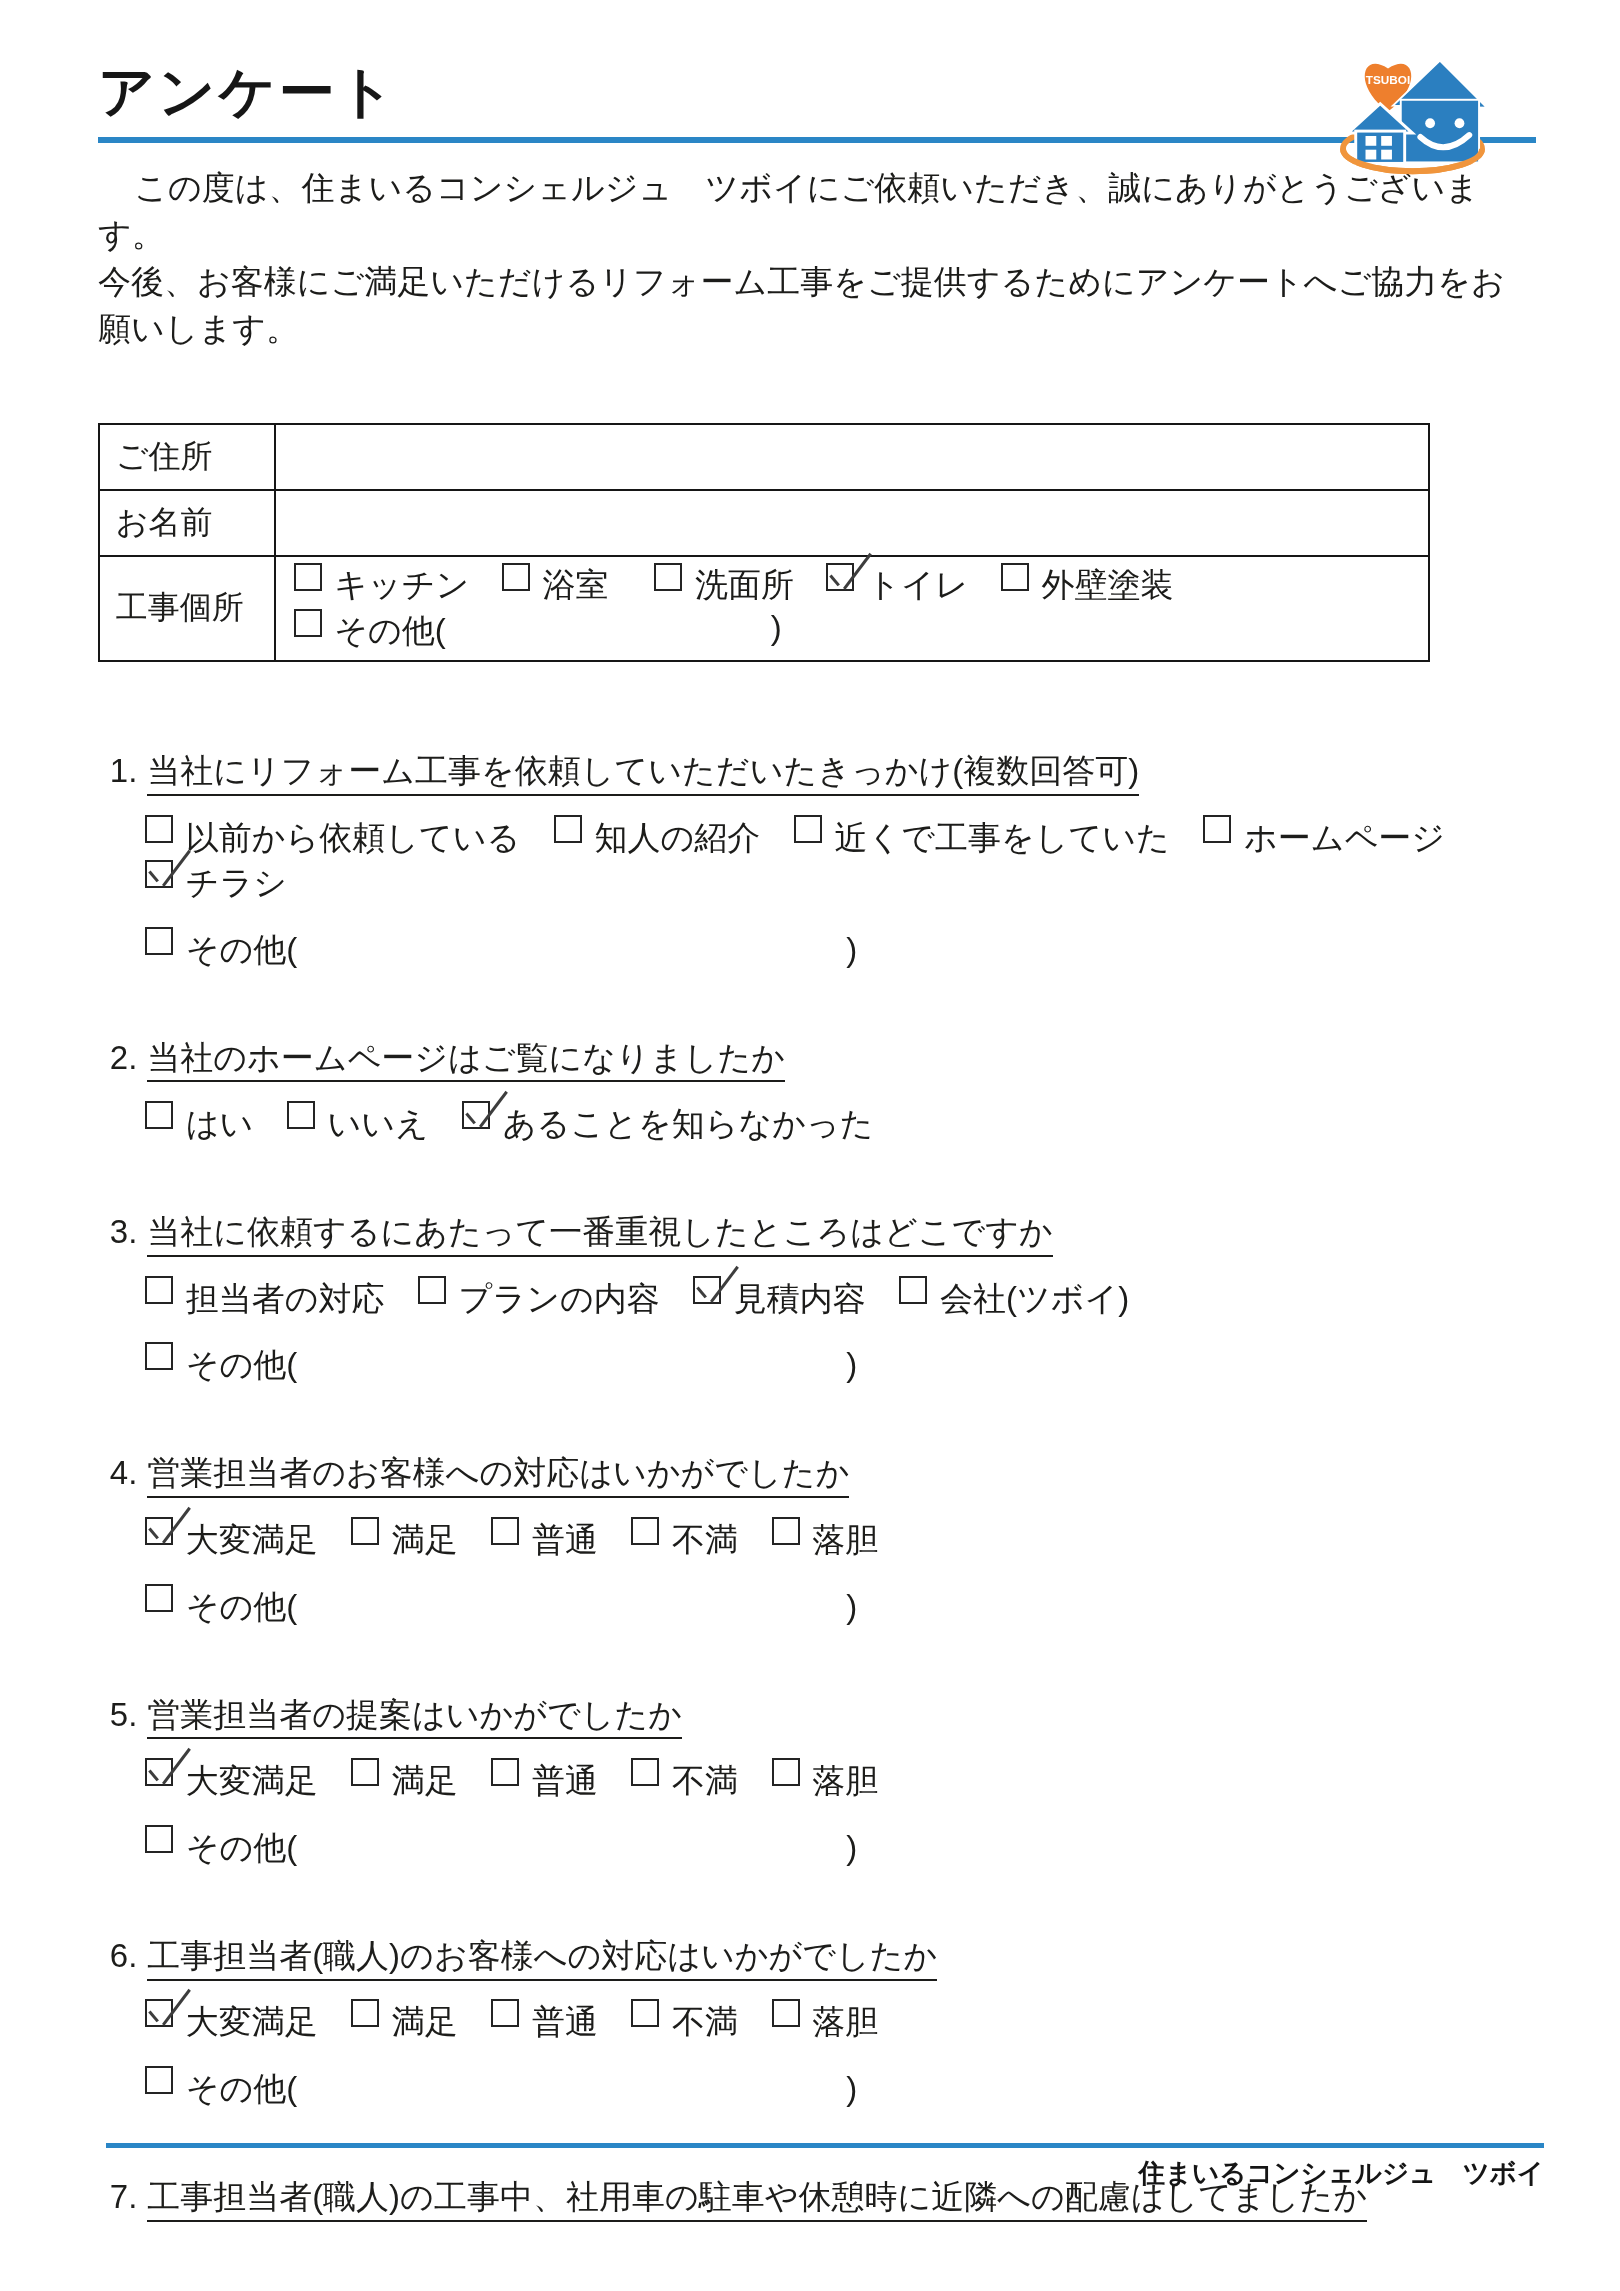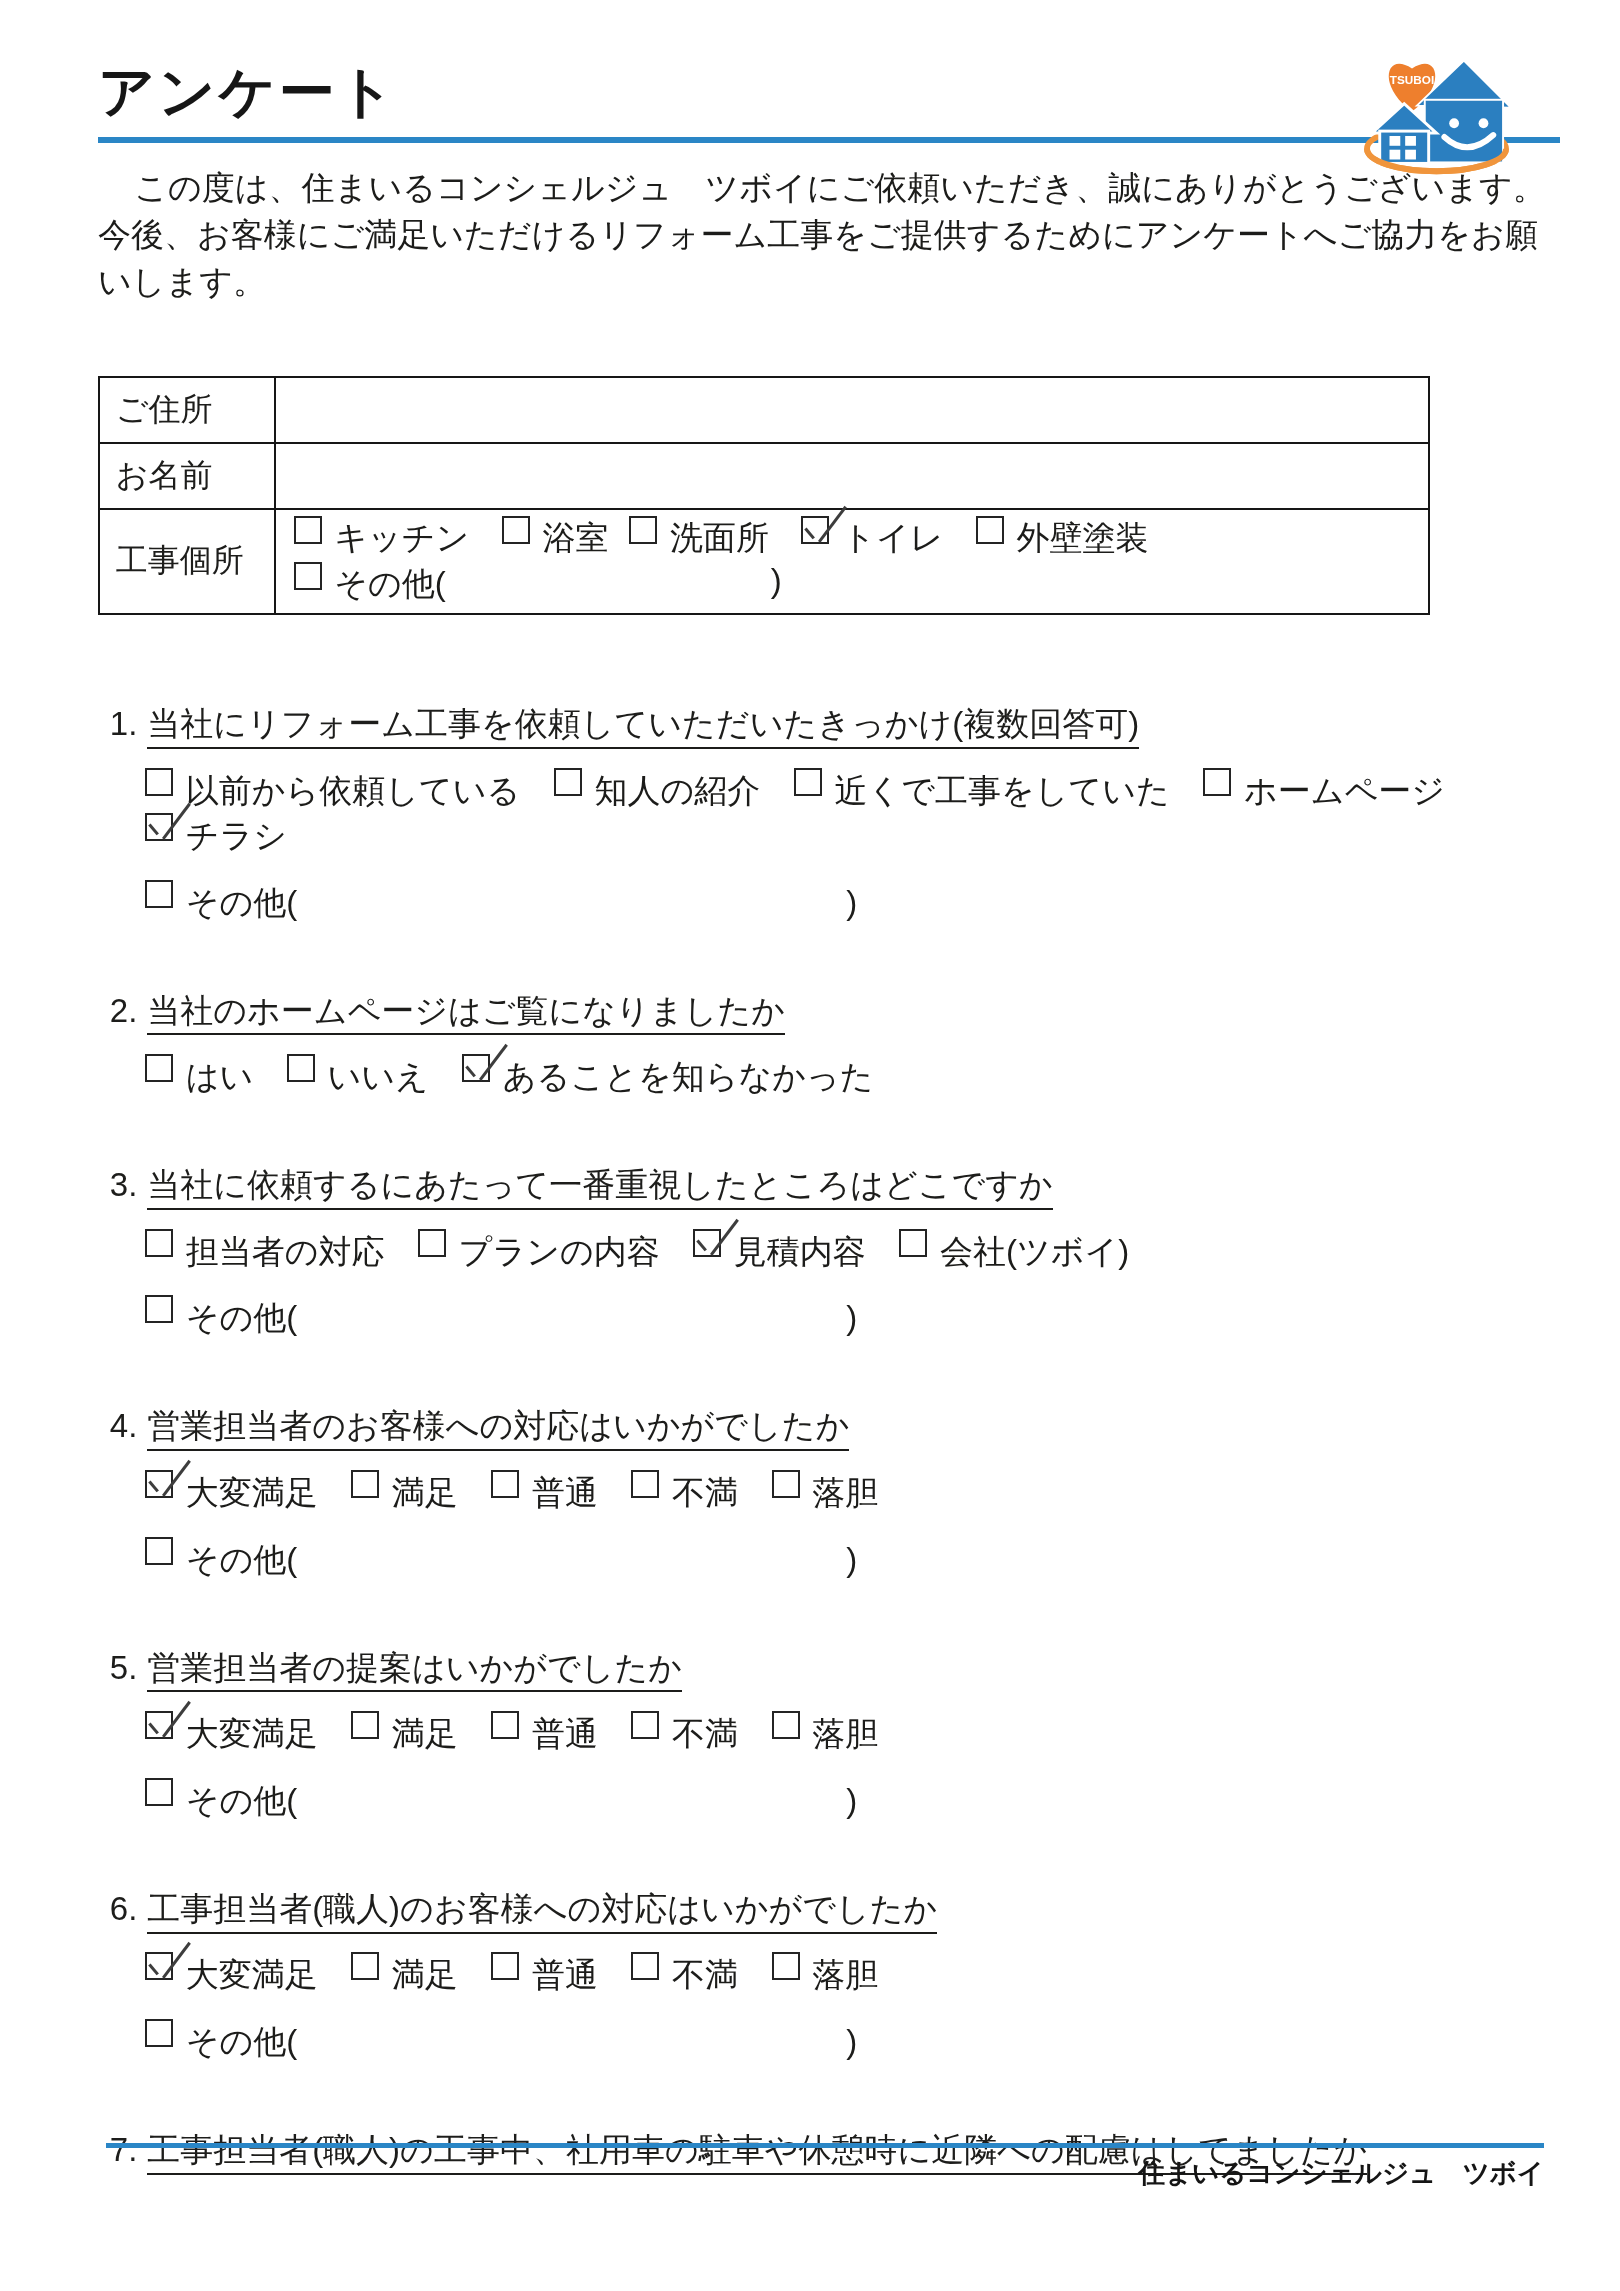--- a/index.html
+++ b/index.html
@@ -1,18 +1,18 @@
 <!DOCTYPE html>
 <html lang="ja"><head>
 <meta charset="utf-8">
 <style>
   * { margin:0; padding:0; box-sizing:border-box; }
   html,body { width:1620px; height:2292px; background:#ffffff; }
   body { font-family:"Liberation Sans","DejaVu Sans",sans-serif; color:#1d1d1b; position:relative; }
-  .page { position:relative; width:1620px; height:2292px; background:#fff; padding:55px 60px 0 98px; overflow:hidden; }
+  .page { position:relative; width:1620px; height:2292px; background:#fff; padding:55px 84px 0 98px; overflow:hidden; }
 
   
   .header { position:relative; }
   .page-title { font-size:56px; font-weight:bold; letter-spacing:2.9px; color:#161616; }
   .title-rule { margin-top:5.9px; height:5.9px; background:#2a86c6; }
   .logo { position:absolute; top:-11.8px; right:47px; width:153px; height:139px; }
 
   
   .intro { margin-top:21.6px; font-size:33px; line-height:47px; color:#1c1c1a; }
   .intro .line1 { text-indent:1.1em; }
@@ -93,21 +93,21 @@
       <td class="label-cell">お名前</td>
       <td class="value-cell"></td>
     </tr>
     <tr>
       <td class="label-cell">工事個所</td>
       <td class="value-cell">
         <span class="opt" style="margin-right:23.5px">
               <span class="cb"></span>
               <span class="opt-label">キッチン</span>
             </span>
-        <span class="opt" style="margin-right:12px">
+        <span class="opt" style="margin-right:37px">
               <span class="cb"></span>
               <span class="opt-label">浴室</span>
             </span>
         <span class="opt" style="margin-right:23.5px">
               <span class="cb"></span>
               <span class="opt-label">洗面所</span>
             </span>
         <span class="opt" style="margin-right:23.5px">
               <span class="cb checked"></span>
               <span class="opt-label">トイレ</span>

